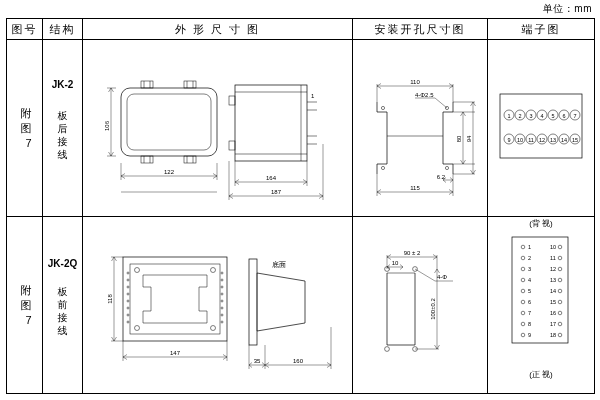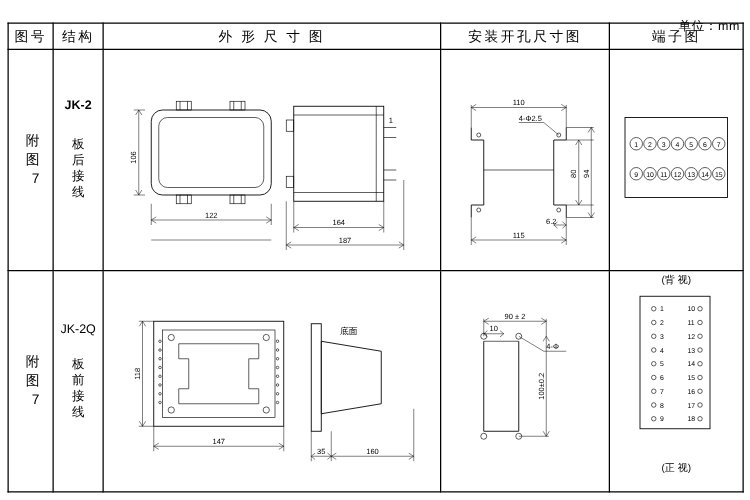--- a/index.html
+++ b/index.html
@@ -10,21 +10,21 @@
   body {
     width: 600px;
     height: 400px;
     font-family: "Liberation Sans", sans-serif;
     color: #000000;
     position: relative;
     overflow: hidden;
   }
   .unit-line {
     position: absolute;
-    top: 14px;
+    top: 2px;
     right: 8px;
     font-size: 10px;
     letter-spacing: 0.5px;
   }
   table.main {
     position: absolute;
     top: 18px;
     left: 6px;
     width: 588px;
     height: 374px;
@@ -264,21 +264,21 @@
         <div style="font-size:8px;margin-top:2px;text-align:center;">(背 视)</div>
       </div>
     </td>
   </tr>
 
   <tr>
     <td>
       <div class="vtext">附图7</div>
     </td>
     <td>
-      <div style="font-size:10px;margin-bottom:3px;">JK-2Q</div>
+      <div style="font-size:10px;margin-bottom:3px;font-weight:bold;">JK-2Q</div>
       <div class="vtext2">板前接线</div>
     </td>
 
     <td>
       <div class="cellwrap">
         <svg width="268" height="176" viewBox="0 0 268 176">
 
           <rect class="dw" x="40" y="40" width="104" height="84"></rect>
           <rect class="dwt" x="47" y="47" width="90" height="70"></rect>
 

